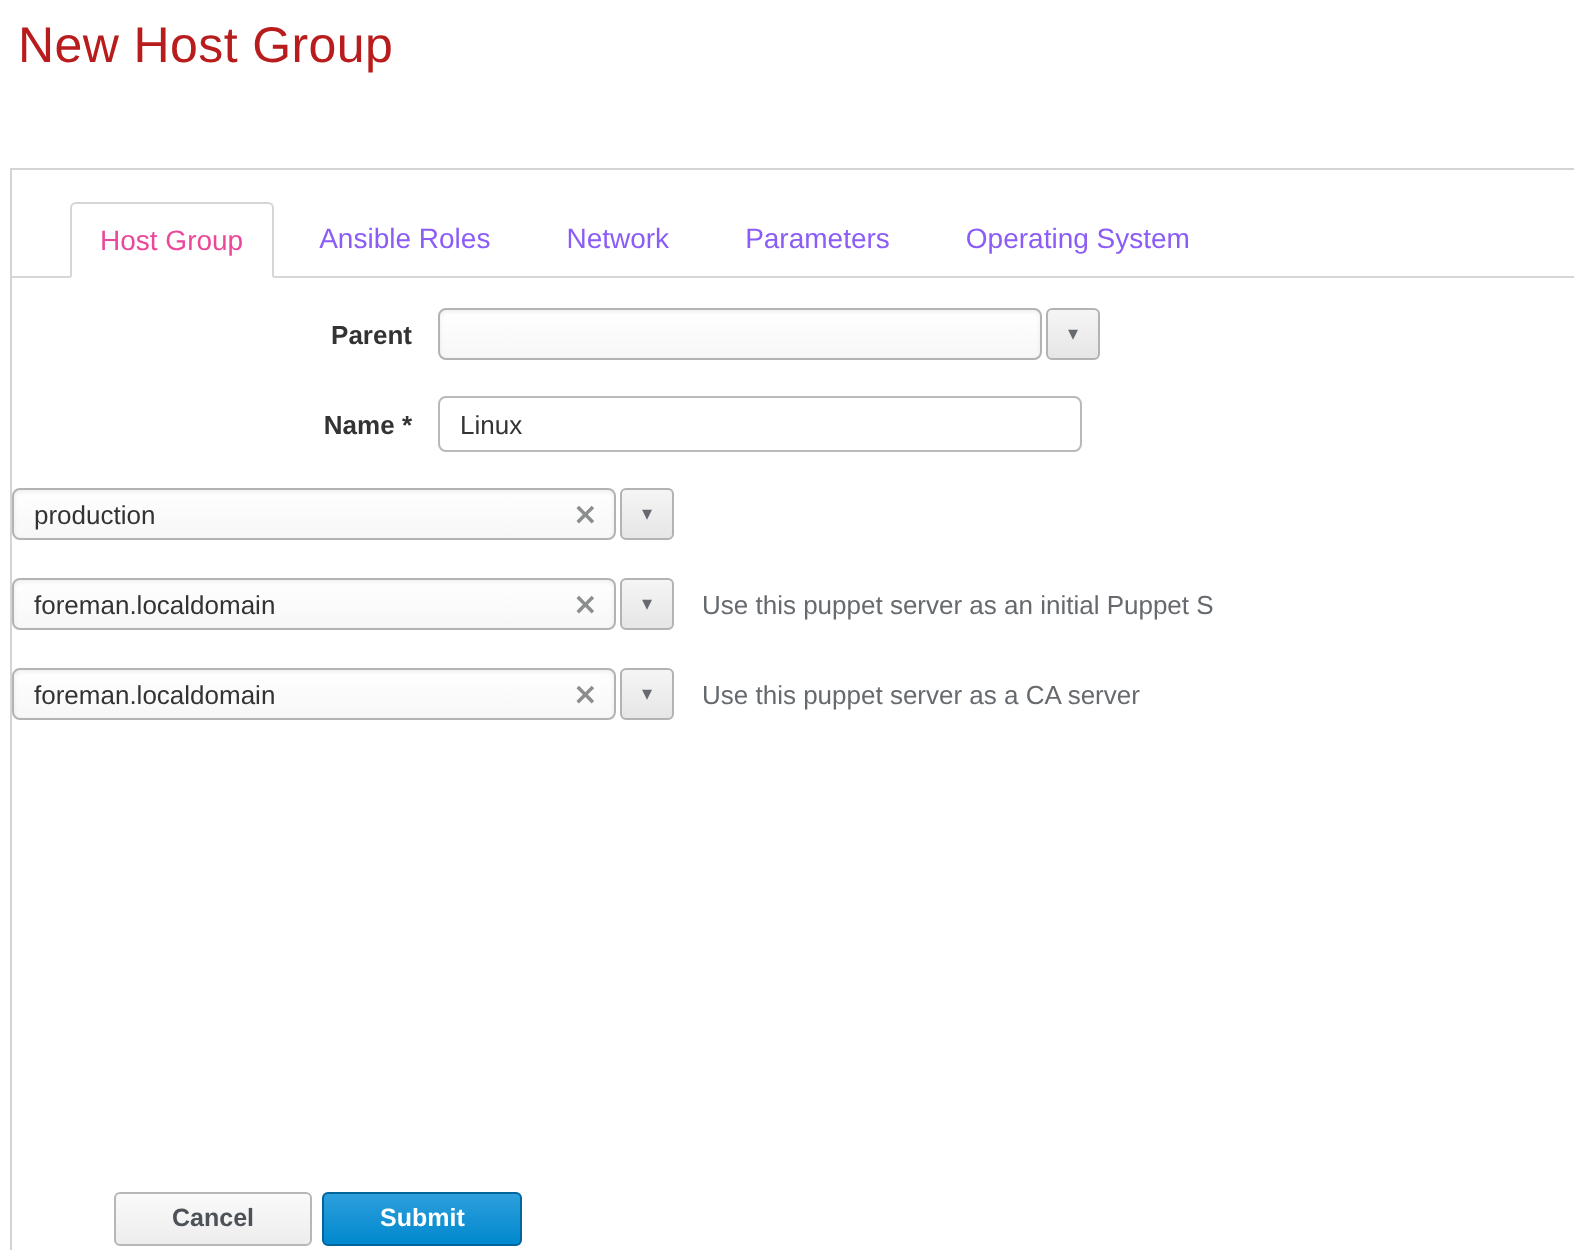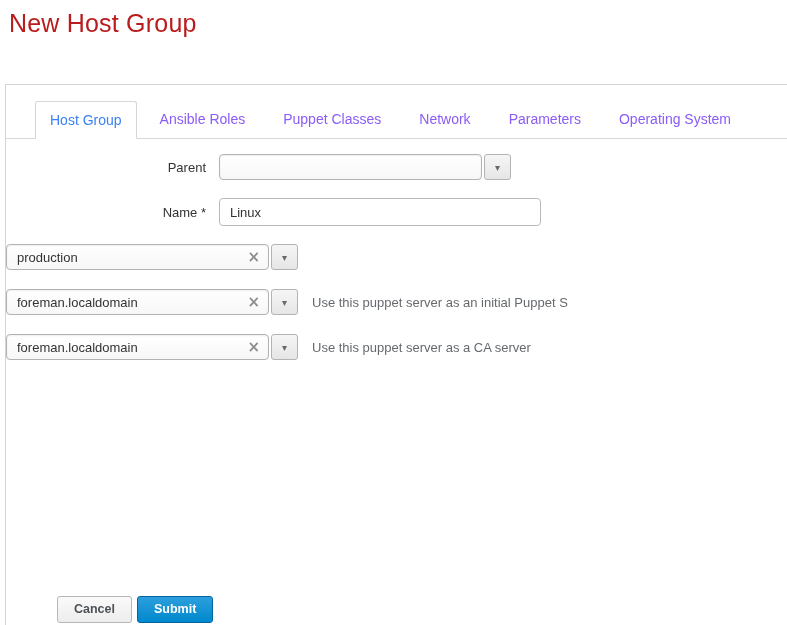--- a/index.html
+++ b/index.html
@@ -46,38 +46,38 @@
     white-space: nowrap;
     background: transparent;
     border: 1px solid transparent;
   }
   .tab.active {
     background: #ffffff;
     border: 1px solid #d6d6d6;
     border-bottom: 1px solid #ffffff;
     margin-bottom: -1px;
     border-radius: 3px 3px 0 0;
-    color: #3b82f6;
+    color: #ec4899;
   }
   .tab + .tab { margin-left: 8px; }
 
   
   .form { margin-top: 14px; }
   .form-row {
     display: flex;
     align-items: center;
     margin-bottom: 17px;
     min-height: 28px;
   }
   .form-label {
     width: 200px;
     margin-right: 13px;
     text-align: right;
     font-size: 13px;
-    font-weight: normal;
+    font-weight: bold;
     color: #333333;
     flex: 0 0 auto;
   }
   .text-input {
     width: 322px;
     height: 28px;
     border: 1px solid #b9b9b9;
     border-radius: 4px;
     padding: 0 10px;
     font-size: 13px;
@@ -86,21 +86,21 @@
     outline: none;
     background: #ffffff;
   }
   .select2 {
     display: flex;
     align-items: stretch;
     flex: 0 0 auto;
     cursor: pointer;
   }
   .select2-main {
-    width: 263px;
+    width: 302px;
     height: 26px;
     border: 1px solid #b3b3b3;
     border-radius: 4px;
     background: linear-gradient(#ffffff, #f7f7f7);
     box-shadow: inset 0 1px 2px rgba(0,0,0,0.07);
     display: flex;
     align-items: center;
     padding: 0 8px 0 10px;
     font-size: 13px;
     color: #333333;
@@ -137,21 +137,21 @@
   }
 
   
   .footer-actions {
     position: absolute;
     left: 57px; top: 596px;
     display: flex;
   }
   .btn {
     height: 27px;
-    padding: 0 16px;
+    padding: 0 28px;
     font-size: 12.5px;
     font-weight: bold;
     font-family: inherit;
     border-radius: 3px;
     cursor: pointer;
     line-height: 25px;
   }
   .btn-default {
     background: linear-gradient(#fafafa, #ededed);
     border: 1px solid #b7b7b7;
@@ -167,21 +167,20 @@
 </head>
 <body>
 
 <h1 class="page-title">New Host Group</h1>
 
 <div class="panel">
 
   <div class="tabs">
     <div class="tab active">Host Group</div>
     <div class="tab">Ansible Roles</div>
-    <div class="tab">Puppet Classes</div>
     <div class="tab">Network</div>
     <div class="tab">Parameters</div>
     <div class="tab">Operating System</div>
   </div>
 
   <div class="form">
 
     <div class="form-row">
       <label class="form-label">Parent</label>
       <div class="select2">

